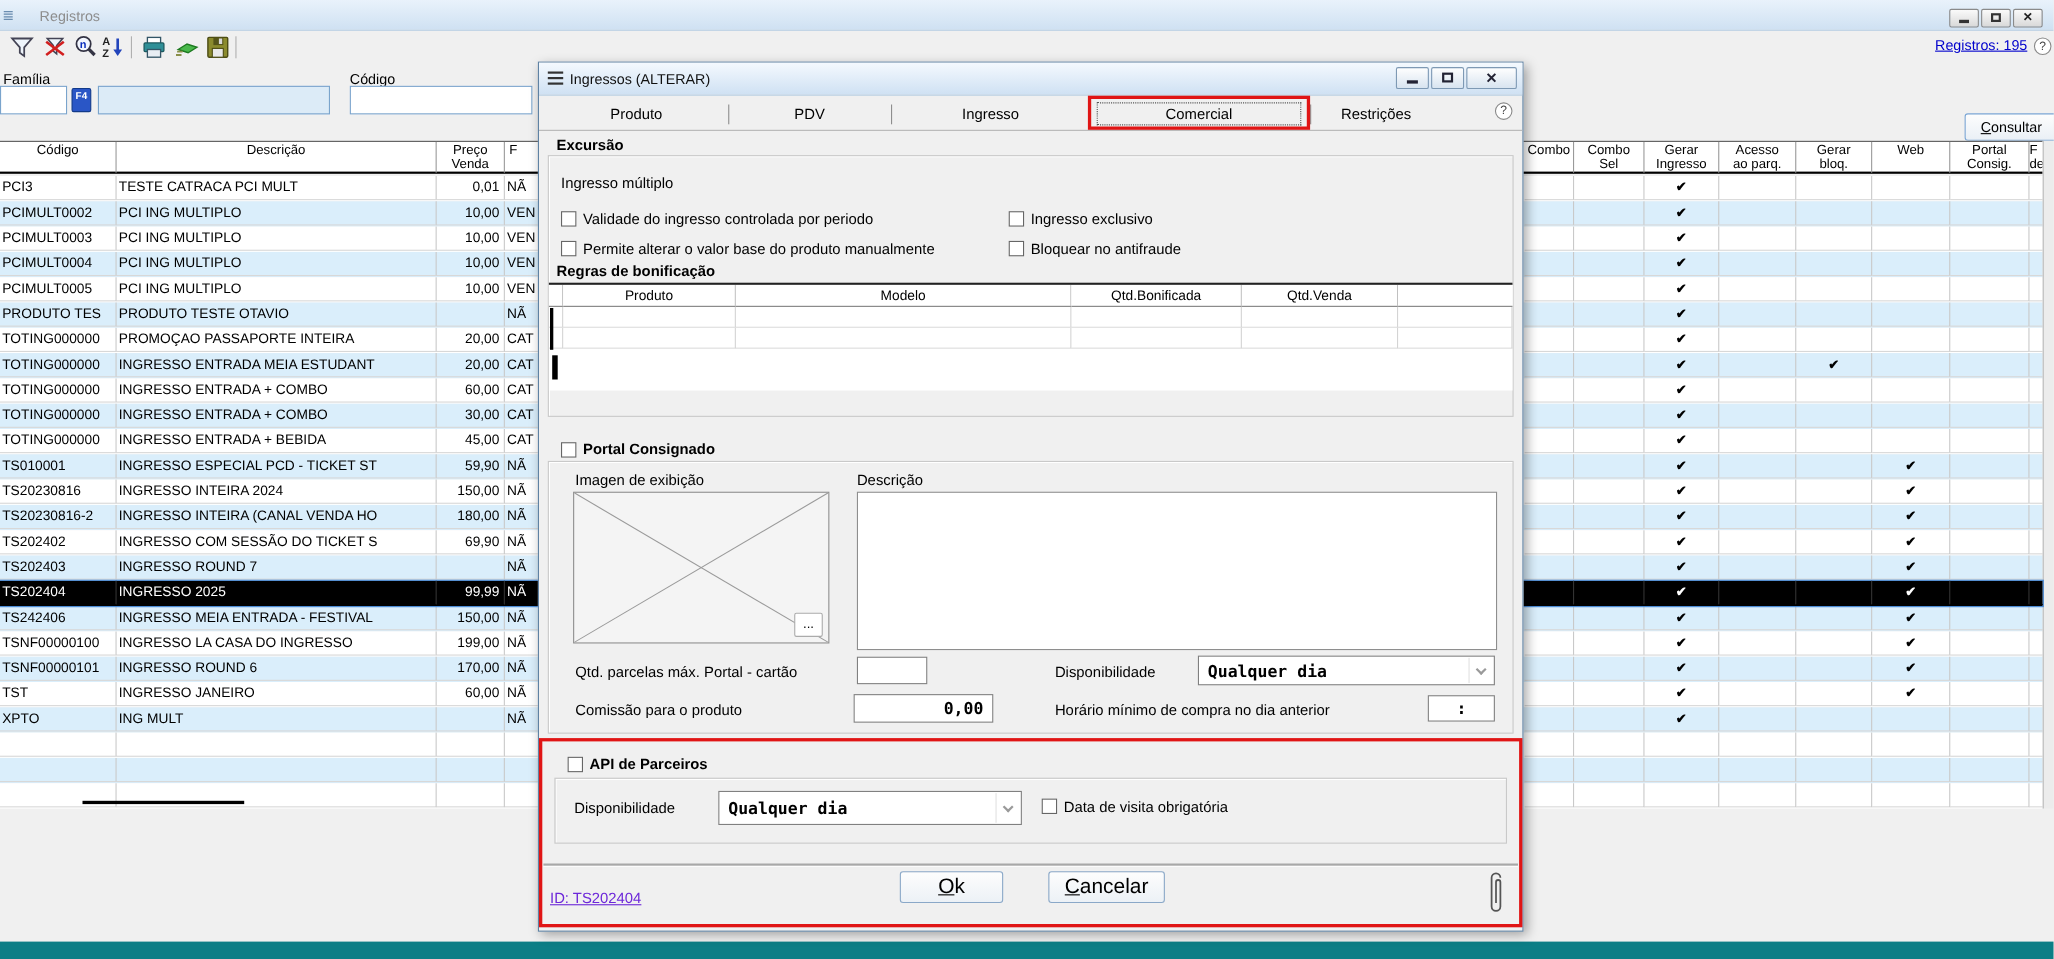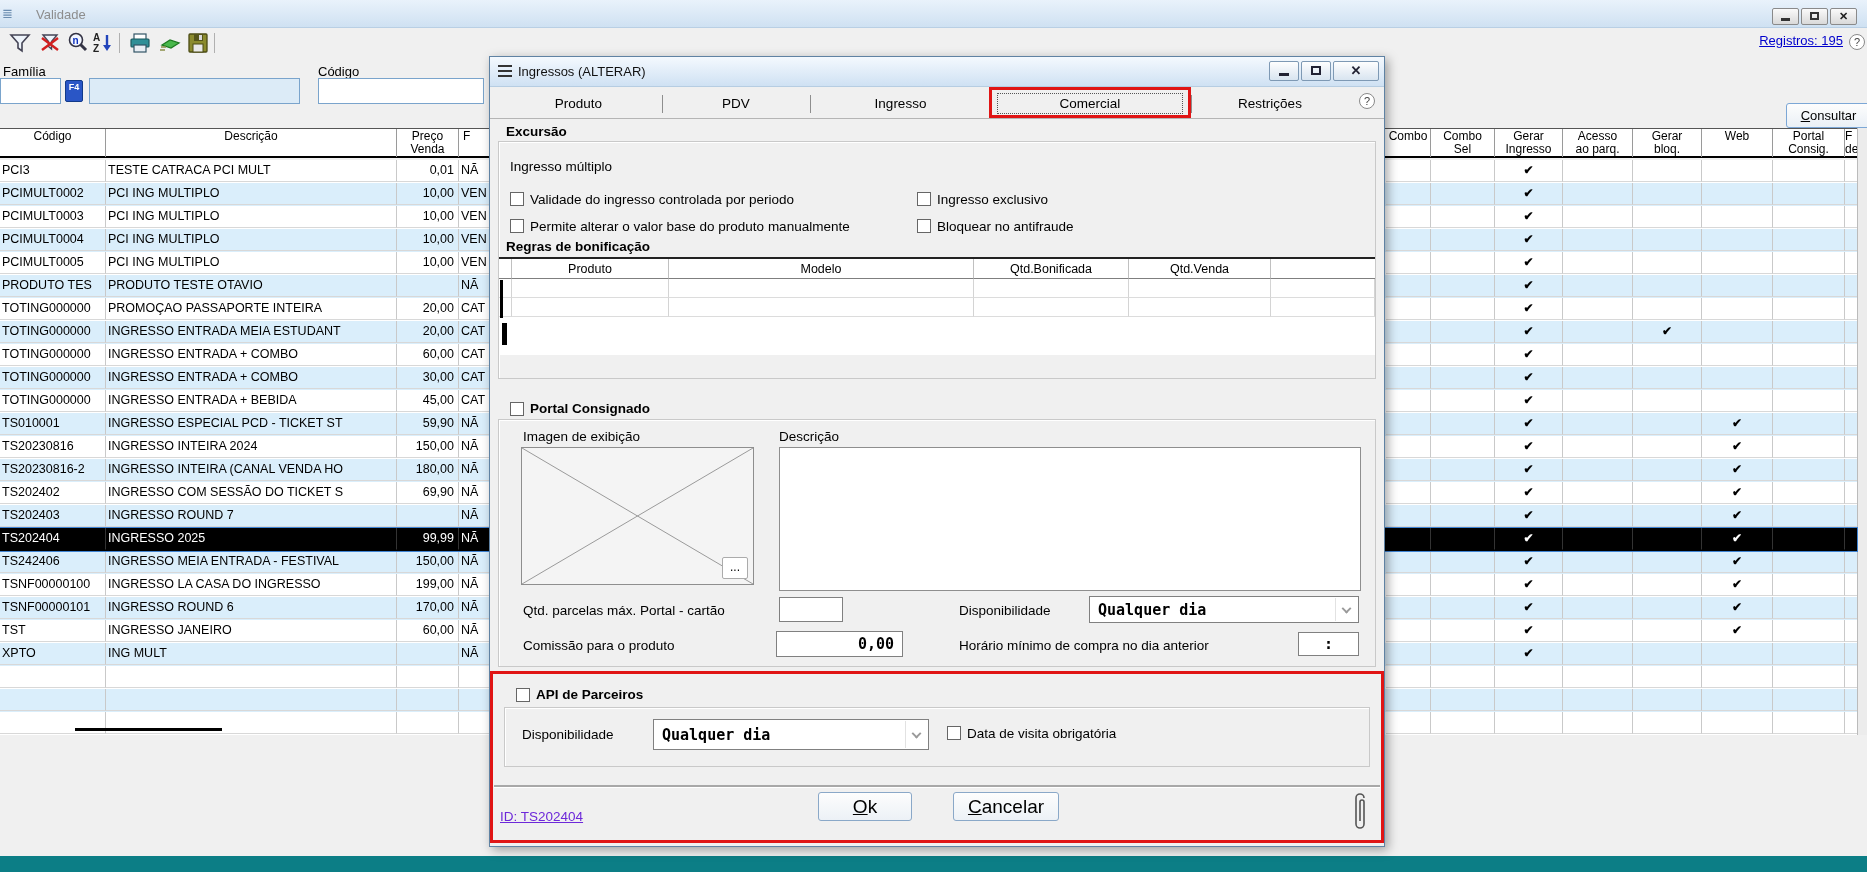--- a/index.html
+++ b/index.html
@@ -115,21 +115,21 @@
     border-radius:3px; font-size:19px; text-align:center; font-family:"Liberation Sans",sans-serif; }
   .idlink { position:absolute; color:#6d28d9; text-decoration:underline; font-size:13.5px; }
 </style>
 </head>
 <body>
 
 <div class="screen">
 
   <div class="titlebar">
     <div class="sysicon">≣</div>
-    <div class="wtitle">Validade</div>
+    <div class="wtitle">Registros</div>
     <div class="winbtn" style="left:1772px;"><span class="mingl"></span></div>
     <div class="winbtn" style="left:1801px;"><span class="maxgl"></span></div>
     <div class="winbtn" style="left:1830px;">
         <div class="xgl">✕</div>
       </div>
   </div>
 
   <div class="toolbar">
     <svg class="tico" style="left:8px;" viewBox="0 0 24 24">
       <path d="M3 4 L21 4 L14 12 L14 20 L10 17 L10 12 Z" fill="#eef4fb" stroke="#445" stroke-width="1.6"></path>
@@ -568,21 +568,21 @@
 
     <div class="tabs">
       <div class="tab" style="left:5px; width:167px;">Produto</div>
       <div class="tabsep" style="left:172px;"></div>
       <div class="tab" style="left:172px; width:148px;">PDV</div>
       <div class="tabsep" style="left:320px;"></div>
       <div class="tab" style="left:320px; width:181px;">Ingresso</div>
       <div class="tab" style="left:501px; width:198px;">Comercial</div>
       <div class="tabfocus" style="left:507px; top:4px; width:186px; height:21px;"></div>
       <div class="tabsep" style="left:701px;"></div>
-      <div class="tab" style="left:694px; width:162px;padding-left:10px;">Restrições</div>
+      <div class="tab" style="left:675px; width:162px;padding-left:10px;">Restrições</div>
       <div class="helpcirc" style="left:869px; top:4px;">?</div>
     </div>
 
     <div class="annot" style="left:499px; top:30px; width:202px; height:31px;"></div>
 
     <div class="sectlabel" style="left:16px; top:67px;">Excursão</div>
     <div class="groupbox" style="left:8px; top:84px; width:878px; height:238px;"></div>
 
     <div class="dlabel" style="left:20px; top:102px;">Ingresso múltiplo</div>
 

